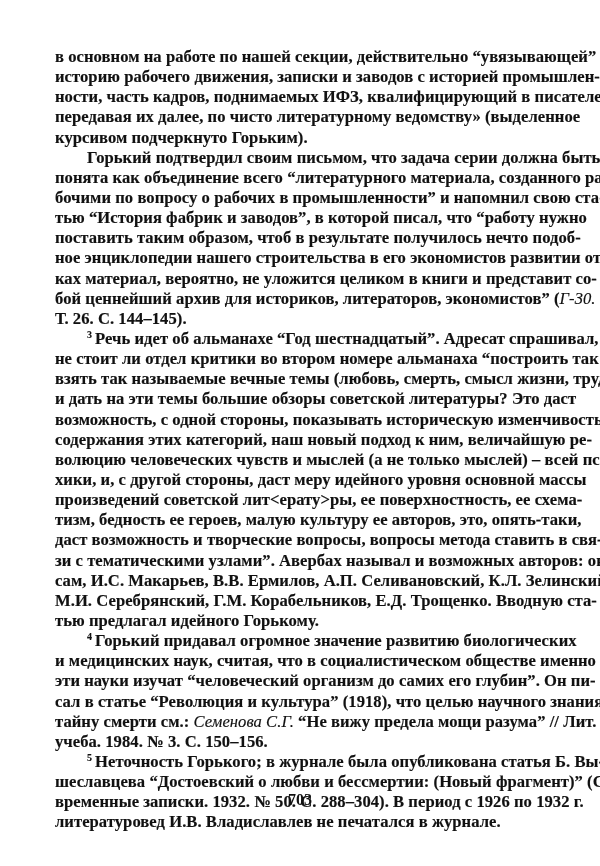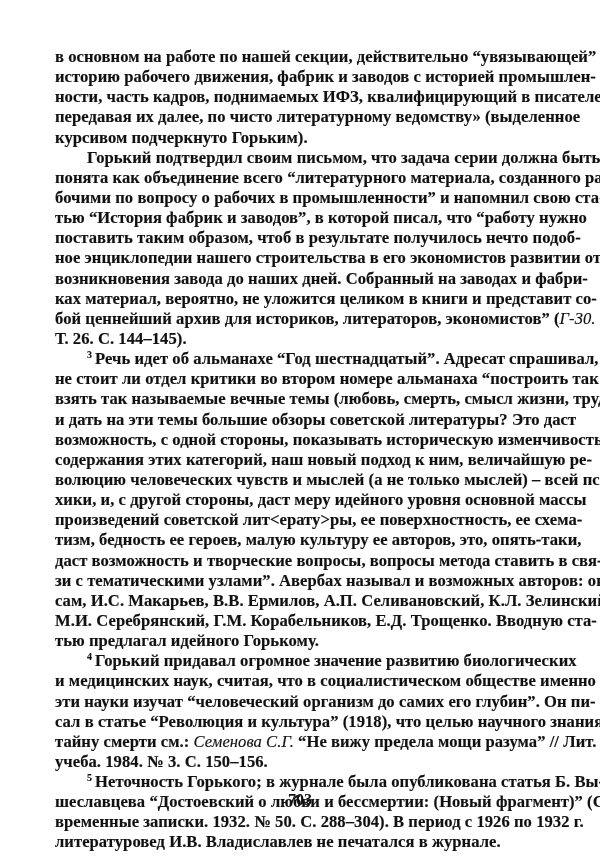--- a/index.html
+++ b/index.html
@@ -62,34 +62,33 @@
       font-family: "Liberation Serif", "DejaVu Serif", serif;
     }
   </style>
 </head>
 <body>
 
 <div class="page">
 
   <div>
     <span class="line">в основном на работе по нашей секции, действительно “увязывающей”</span>
-    <span class="line">историю рабочего движения, фабрик и заводов с историей промышлен-</span>
+    <span class="line">историю рабочего движения, записки и заводов с историей промышлен-</span>
     <span class="line">ности, часть кадров, поднимаемых ИФЗ, квалифицирующий в писателей,</span>
     <span class="line">передавая их далее, по чисто литературному ведомству» (выделенное</span>
     <span class="line last">курсивом подчеркнуто Горьким).</span>
   </div>
 
   <div>
     <span class="line indent">Горький подтвердил своим письмом, что задача серии должна быть</span>
     <span class="line">понята как объединение всего “литературного материала, созданного ра-</span>
     <span class="line">бочими по вопросу о рабочих в промышленности” и напомнил свою ста-</span>
     <span class="line">тью “История фабрик и заводов”, в которой писал, что “работу нужно</span>
     <span class="line">поставить таким образом, чтоб в результате получилось нечто подоб-</span>
     <span class="line">ное энциклопедии нашего строительства в его экономистов развитии от</span>
-    <span class="line">возникновения завода до наших дней. Собранный на заводах и фабри-</span>
     <span class="line">ках материал, вероятно, не уложится целиком в книги и представит со-</span>
     <span class="line"><span>бой ценнейший архив для историков, литераторов, экономистов” (</span><span class="it">Г-30.</span></span>
     <span class="line last">Т. 26. С. 144–145).</span>
   </div>
 
   <div>
     <span class="line indent"><sup class="fn">3</sup><span>Речь идет об альманахе “Год шестнадцатый”. Адресат спрашивал,</span></span>
     <span class="line">не стоит ли отдел критики во втором номере альманаха “построить так:</span>
     <span class="line">взять так называемые вечные темы (любовь, смерть, смысл жизни, труд)</span>
     <span class="line">и дать на эти темы большие обзоры советской литературы? Это даст</span>

